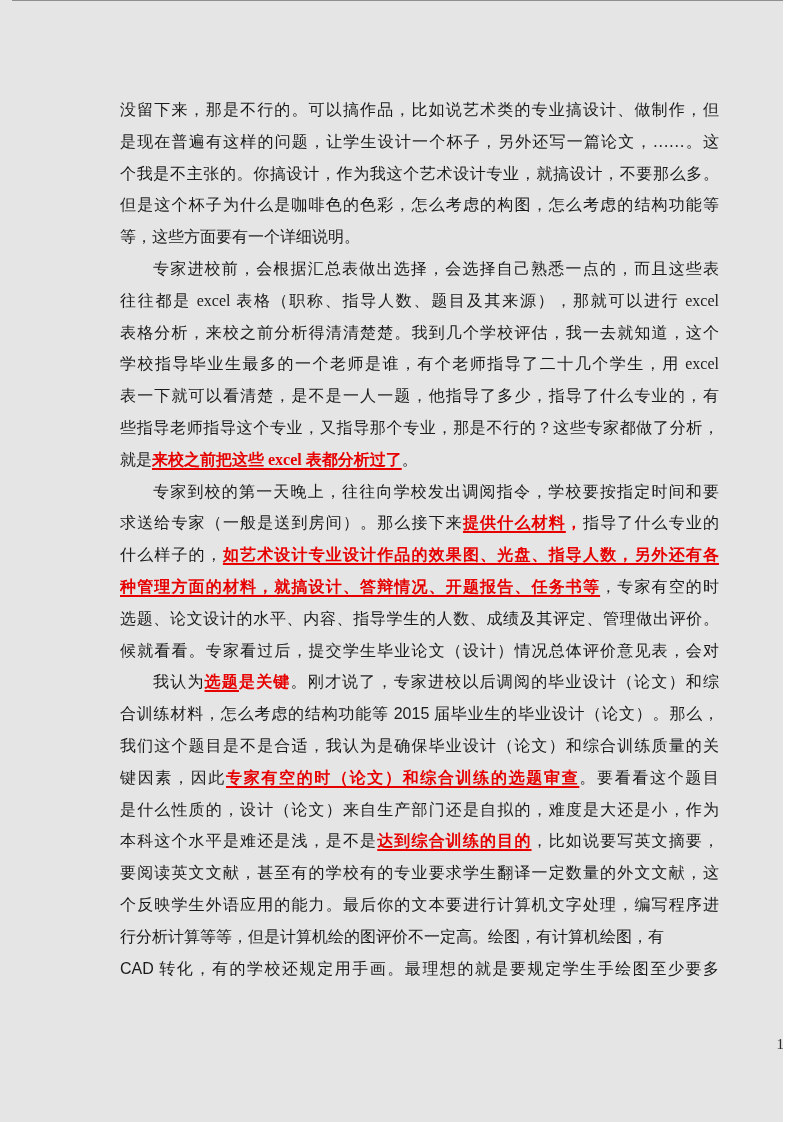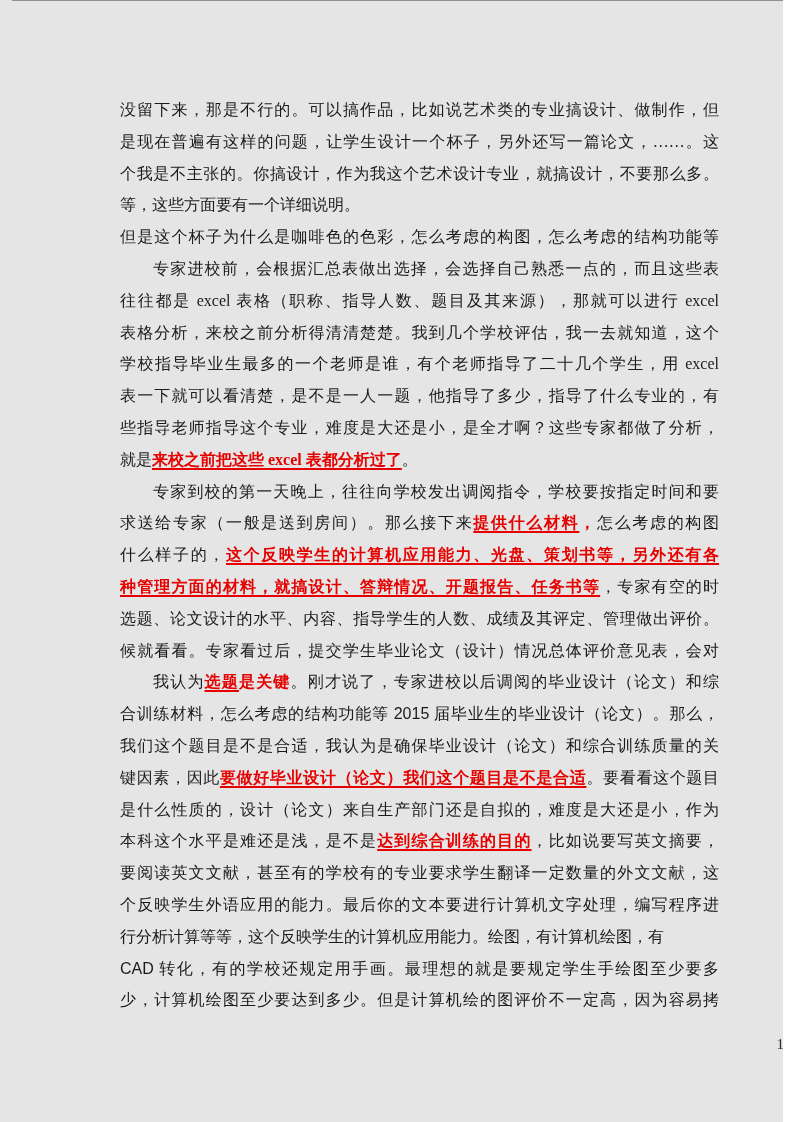--- a/index.html
+++ b/index.html
@@ -72,41 +72,40 @@
 </style>
 </head>
 <body>
 
 <div class="page">
   <div class="top-edge"></div>
   <div class="doc-text">
       <div class="line just"><span>没留下来，那是不行的。可以搞作品，比如说艺术类的专业搞设计、做制作，但</span></div>
       <div class="line just"><span>是现在普遍有这样的问题，让学生设计一个杯子，另外还写一篇论文，……。这</span></div>
       <div class="line just"><span>个我是不主张的。你搞设计，作为我这个艺术设计专业，就搞设计，不要那么多。</span></div>
+      <div class="line just"><span>但是这个杯子为什么是咖啡色的色彩，怎么考虑的构图，怎么考虑的结构功能等</span></div>
       <div class="line"><span>等，这些方面要有一个详细说明。</span></div>
-      <div class="line just"><span>但是这个杯子为什么是咖啡色的色彩，怎么考虑的构图，怎么考虑的结构功能等</span></div>
       <div class="line just indent"><span>专家进校前，会根据汇总表做出选择，会选择自己熟悉一点的，而且这些表</span></div>
       <div class="line just"><span>往往都是 excel 表格（职称、指导人数、题目及其来源），那就可以进行 excel</span></div>
       <div class="line just"><span>表格分析，来校之前分析得清清楚楚。我到几个学校评估，我一去就知道，这个</span></div>
       <div class="line just"><span>学校指导毕业生最多的一个老师是谁，有个老师指导了二十几个学生，用 excel</span></div>
       <div class="line just"><span>表一下就可以看清楚，是不是一人一题，他指导了多少，指导了什么专业的，有</span></div>
-      <div class="line just"><span>些指导老师指导这个专业，难度是大还是小，是全才啊？这些专家都做了分析，</span></div>
+      <div class="line just"><span>些指导老师指导这个专业，又指导那个专业，那是不行的？这些专家都做了分析，</span></div>
       <div class="line"><span>就是</span><span class="hl">来校之前把这些 excel 表都分析过了</span><span>。</span></div>
       <div class="line just indent"><span>专家到校的第一天晚上，往往向学校发出调阅指令，学校要按指定时间和要</span></div>
-      <div class="line just"><span>求送给专家（一般是送到房间）。那么接下来</span><span class="hl">提供什么材料</span><span class="hlb">，</span><span>怎么考虑的构图</span></div>
-      <div class="line just"><span>什么样子的，</span><span class="hl">这个反映学生的计算机应用能力、光盘、策划书等，另外还有各</span></div>
+      <div class="line just"><span>求送给专家（一般是送到房间）。那么接下来</span><span class="hl">提供什么材料</span><span class="hlb">，</span><span>指导了什么专业的</span></div>
+      <div class="line just"><span>什么样子的，</span><span class="hl">如艺术设计专业设计作品的效果图、光盘、指导人数，另外还有各</span></div>
       <div class="line just"><span class="hl">种管理方面的材料，就搞设计、答辩情况、开题报告、任务书等</span><span>，专家有空的时</span></div>
       <div class="line just"><span>选题、论文设计的水平、内容、指导学生的人数、成绩及其评定、管理做出评价。</span></div>
       <div class="line just"><span>候就看看。专家看过后，提交学生毕业论文（设计）情况总体评价意见表，会对</span></div>
       <div class="line just indent"><span>我认为</span><span class="hl">选题</span><span class="hlb">是关键</span><span>。刚才说了，专家进校以后调阅的毕业设计（论文）和综</span></div>
       <div class="line just"><span>合训练材料，怎么考虑的结构功能等 </span><span class="sans">2015</span><span> 届毕业生的毕业设计（论文）。那么，</span></div>
       <div class="line just"><span>我们这个题目是不是合适，我认为是确保毕业设计（论文）和综合训练质量的关</span></div>
-      <div class="line just"><span>键因素，因此</span><span class="hl">要做好毕业设计（论文）我们这个题目是不是合适</span><span>。要看看这个题目</span></div>
+      <div class="line just"><span>键因素，因此</span><span class="hl">专家有空的时（论文）和综合训练的选题审查</span><span>。要看看这个题目</span></div>
       <div class="line just"><span>是什么性质的，设计（论文）来自生产部门还是自拟的，难度是大还是小，作为</span></div>
       <div class="line just"><span>本科这个水平是难还是浅，是不是</span><span class="hl">达到综合训练的目的</span><span>，比如说要写英文摘要，</span></div>
       <div class="line just"><span>要阅读英文文献，甚至有的学校有的专业要求学生翻译一定数量的外文文献，这</span></div>
       <div class="line just"><span>个反映学生外语应用的能力。最后你的文本要进行计算机文字处理，编写程序进</span></div>
-      <div class="line"><span>行分析计算等等，这个反映学生的计算机应用能力。绘图，有计算机绘图，有</span></div>
+      <div class="line"><span>行分析计算等等，但是计算机绘的图评价不一定高。绘图，有计算机绘图，有</span></div>
       <div class="line just"><span class="sans">CAD</span><span> 转化，有的学校还规定用手画。最理想的就是要规定学生手绘图至少要多</span></div>
-      <div class="line just"><span>少，计算机绘图至少要达到多少。但是计算机绘的图评价不一定高，因为容易拷</span></div>
     </div>
   <div class="page-number">11</div>
 </div>
 
 </body></html>

